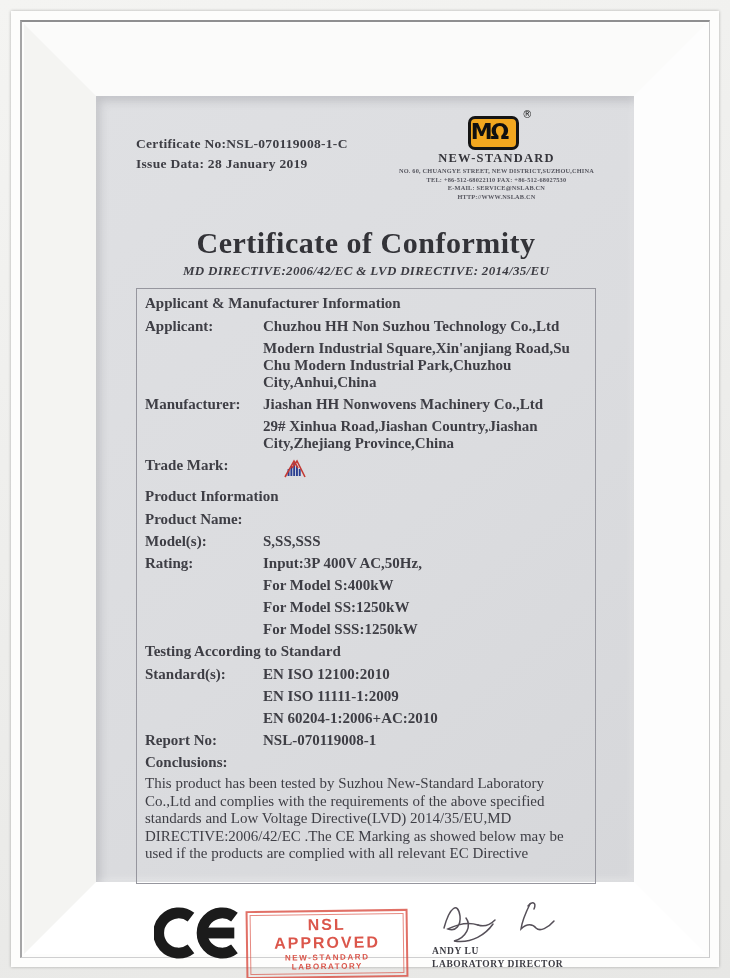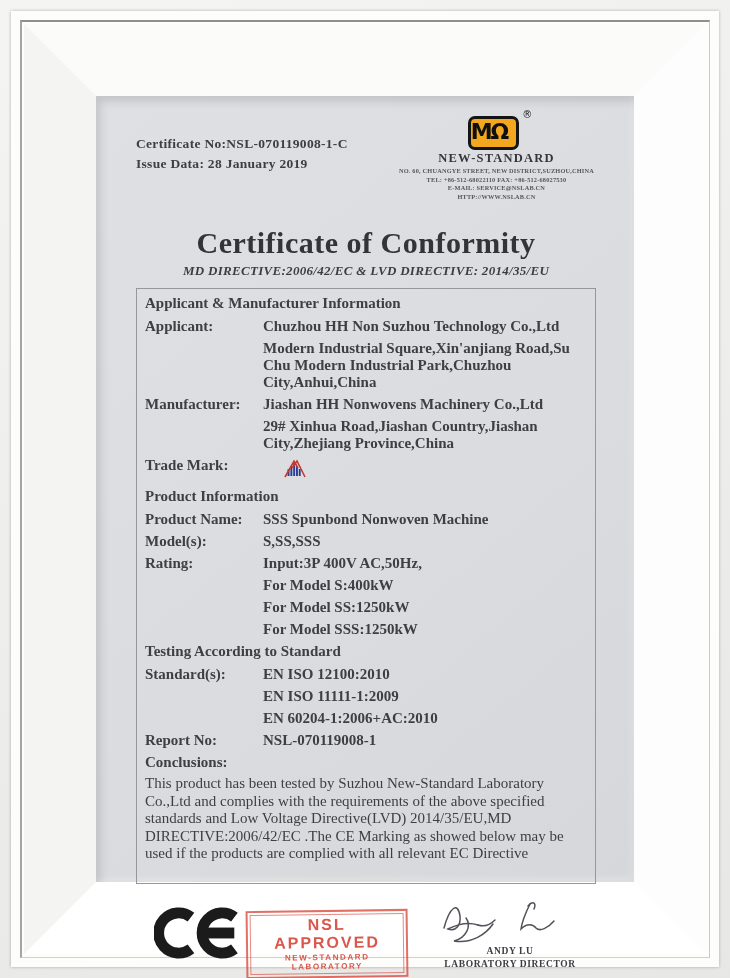--- a/index.html
+++ b/index.html
@@ -75,21 +75,21 @@
   .marks { display:flex; align-items:flex-start; margin-top:14px; padding:0 8px 0 18px; }
   .ce { flex:0 0 auto; margin-top:8px; }
   .stamp-wrap { flex:1 1 auto; display:flex; justify-content:center; margin-top:12px; }
   .stamp {
     border:2px solid rgba(216,72,60,.85); padding:2px; transform:rotate(-.8deg);
     opacity:.92;
   }
   .stamp-inner { border:1px solid rgba(216,72,60,.7); padding:1px 8px 2px 8px; text-align:center; }
   .stamp-l1 { font-family:"Liberation Sans",sans-serif; font-weight:bold; font-size:16px; letter-spacing:2px; color:#d8483c; }
   .stamp-l2 { font-family:"Liberation Sans",sans-serif; font-weight:bold; font-size:8px; letter-spacing:1.6px; color:#d8483c; margin-top:1px; }
-  .sig-block { flex:0 0 175px; text-align:center; padding-left:24px; }
+  .sig-block { flex:0 0 175px; text-align:left; padding-left:24px; }
   .sig-svg { display:block; margin-left:6px; }
   .signer-name { font-size:9.5px; font-weight:bold; letter-spacing:.6px; color:#3c3c43; margin-top:2px; }
   .signer-title { font-size:9.5px; font-weight:bold; letter-spacing:.6px; color:#3c3c43; margin-top:3px; }
   
   .disclaimer {
     margin-top:8px; font-size:6.6px; font-weight:bold; line-height:10.5px;
     color:#4b4b54; text-align:justify; letter-spacing:.22px; word-spacing:1px;
   }
 </style>
 </head>
@@ -146,21 +146,20 @@
               <rect x="4.6" y="10" width="1.9" height="7" fill="#2b3f92"></rect>
               <rect x="15.8" y="10" width="1.9" height="7" fill="#2b3f92"></rect>
               <path d="M2 18 L11 2 L15 9" stroke="#c43a34" stroke-width="1.6" fill="none"></path>
               <path d="M9 9 L14 2 L22 18" stroke="#c43a34" stroke-width="1.6" fill="none"></path>
             </svg>
           </div>
         </div>
         <div class="sec">Product Information</div>
         <div class="grid">
           <div class="lbl">Product Name:</div>
-          <div class="val">SSS Spunbond Nonwoven Machine</div>
         </div>
         <div class="grid">
           <div class="lbl">Model(s):</div>
           <div class="val">S,SS,SSS</div>
         </div>
         <div class="grid">
           <div class="lbl">Rating:</div>
           <div class="val">Input:3P 400V AC,50Hz,</div>
           <div class="val cont">For Model S:400kW</div>
           <div class="val cont">For Model SS:1250kW</div>

